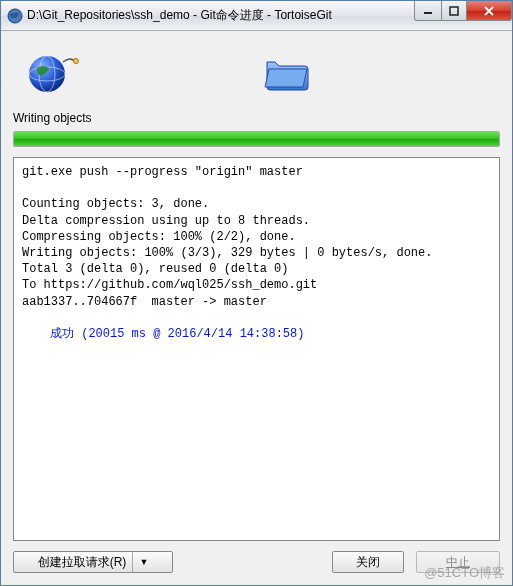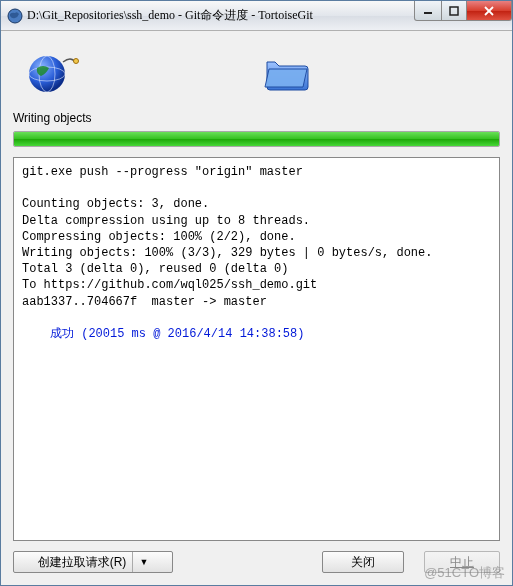--- a/index.html
+++ b/index.html
@@ -22,21 +22,20 @@
       box-shadow: 0 0 6px rgba(0,0,0,0.3);
     }
     .titlebar {
       height: 30px;
       background: linear-gradient(to bottom, #f8f8f8 0%, #e2e6ec 50%, #d8dde4 51%, #eef0f4 100%);
       display: flex;
       align-items: center;
       padding: 0 0 0 6px;
       border-bottom: 1px solid #b0b0b0;
       position: relative;
-      font-family: Liberation Serif, serif;
     }
     .titlebar-icon {
       width: 16px;
       height: 16px;
       margin-right: 4px;
     }
     .titlebar-text {
       flex: 1;
       color: #000;
       font-size: 12px;
@@ -110,38 +109,37 @@
       overflow: auto;
     }
     .console .success {
       color: #0018d8;
       margin-left: 28px;
     }
     .button-row {
       margin-top: 10px;
       display: flex;
       align-items: center;
-      gap: 8px;
     }
     .btn {
       height: 22px;
       border: 1px solid #888;
       background: linear-gradient(to bottom, #fcfcfc, #e2e2e2);
       font-size: 12px;
       padding: 0 12px;
       display: inline-flex;
       align-items: center;
       justify-content: center;
       border-radius: 2px;
     }
     .btn-pull { width: 160px; padding: 0; }
     .dd-arrow { margin-left: 6px; font-size: 9px; padding-left: 6px; border-left: 1px solid #aaa; height: 100%; display: inline-flex; align-items: center; }
     .spacer { flex: 1; }
-    .btn-close { width: 82px; margin-right: 12px; }
-    .btn-abort { width: 76px; color: #888; border-color: #b8b8b8; background: linear-gradient(to bottom, #f4f4f4, #e8e8e8); text-decoration: underline; }
+    .btn-close { width: 72px; margin-right: 12px; }
+    .btn-abort { width: 84px; color: #888; border-color: #b8b8b8; background: linear-gradient(to bottom, #f4f4f4, #e8e8e8); text-decoration: underline; }
     .watermark {
       position: fixed;
       right: 8px;
       bottom: 4px;
       color: rgba(120,120,120,0.6);
       font-size: 13px;
       pointer-events: none;
     }
   </style>
 </head>

